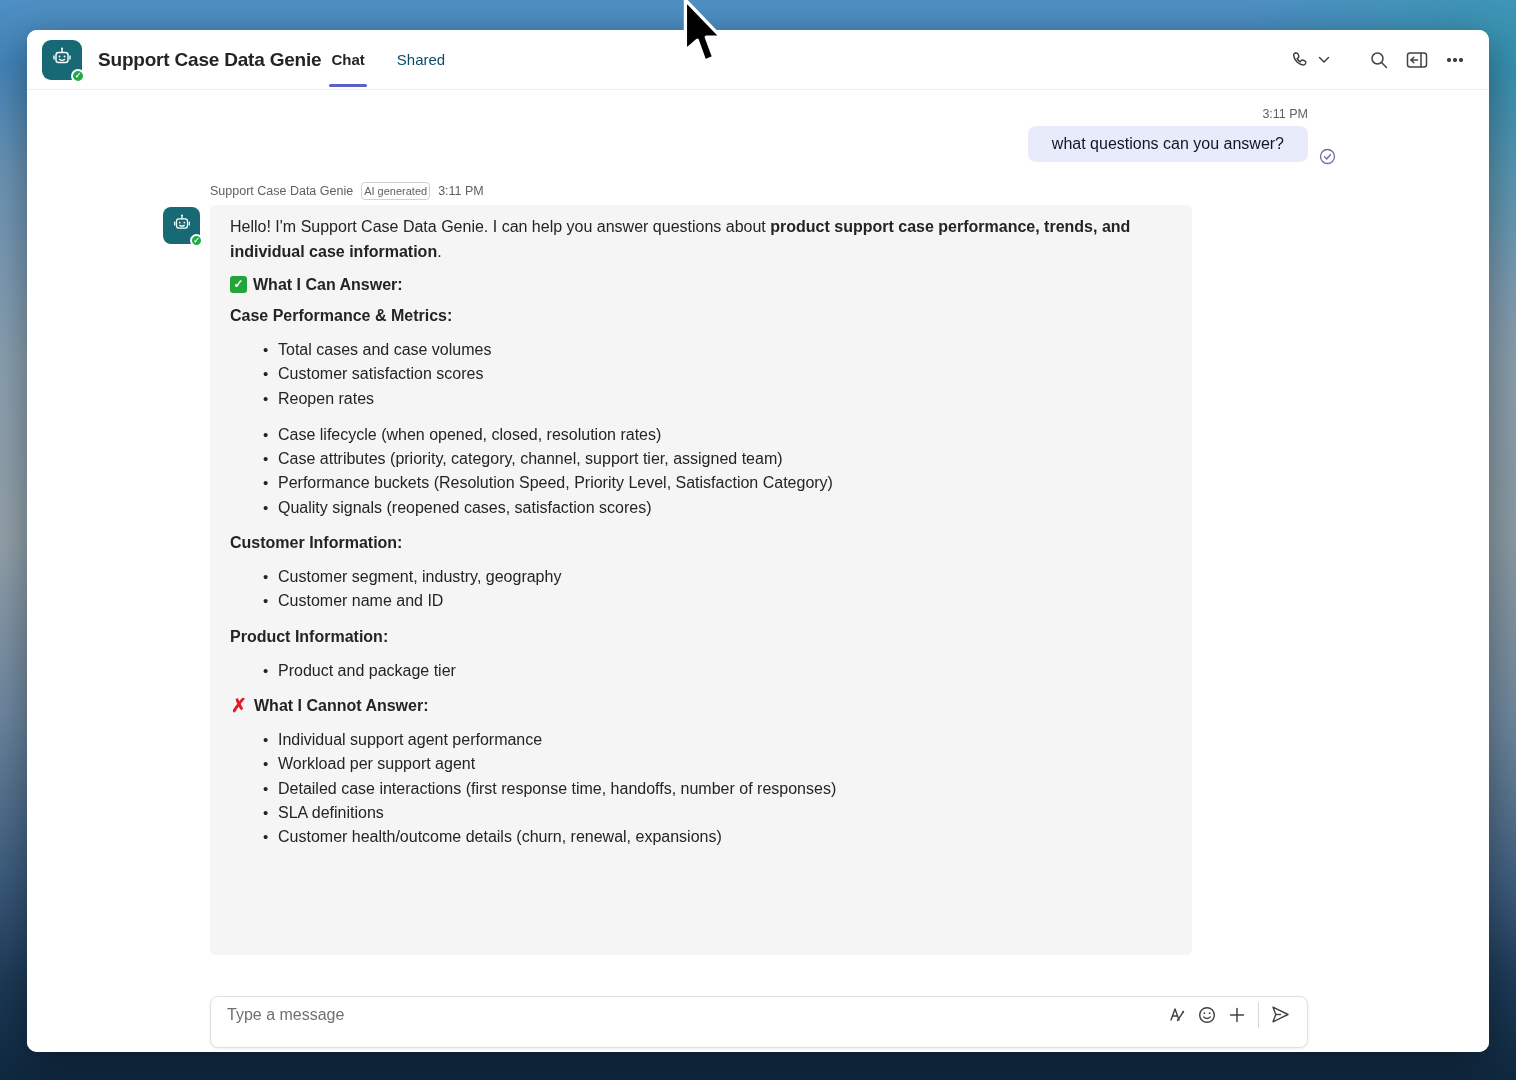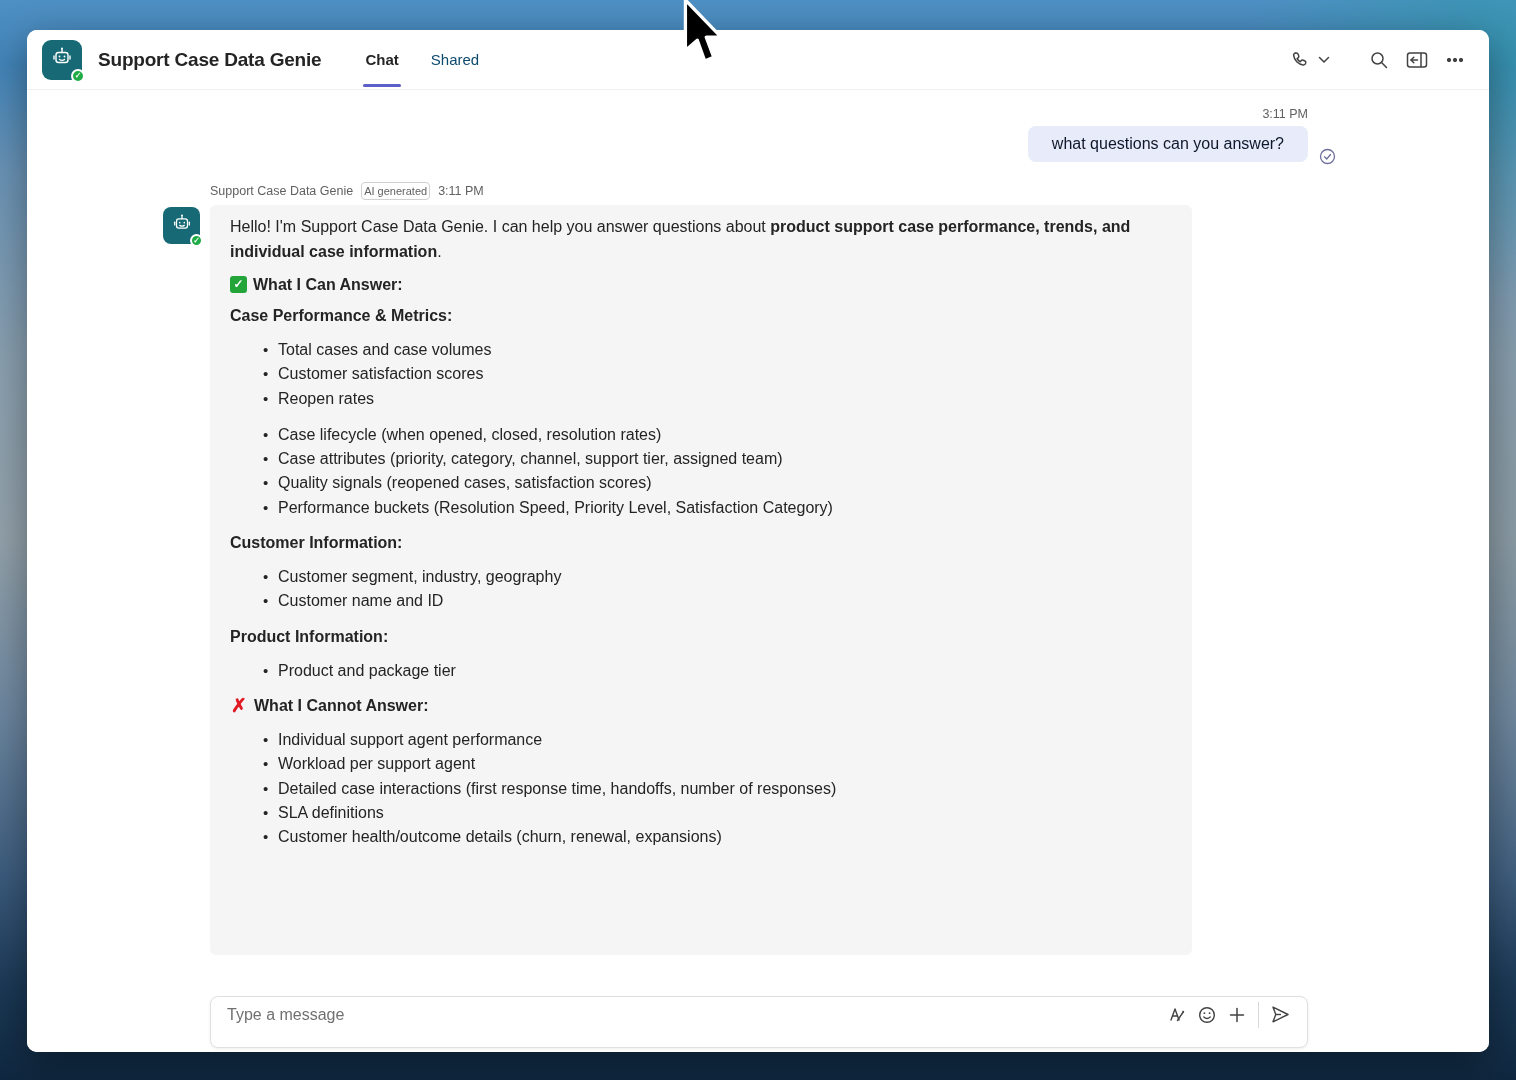--- a/index.html
+++ b/index.html
@@ -32,21 +32,21 @@
     position:relative; width:40px; height:40px; border-radius:9px;
     background:#176a75; flex:0 0 auto;
     display:flex; align-items:center; justify-content:center;
   }
   .presence {
     position:absolute; right:-3px; bottom:-3px; width:14px; height:14px;
     background:#1fab45; border:2px solid #fff; border-radius:50%;
     color:#fff; font-size:8px; line-height:10px; text-align:center; font-weight:bold;
   }
   .title { font-size:19px; font-weight:bold; color:#242424; margin-left:16px; letter-spacing:-.2px; }
-  .tabs { display:flex; margin-left:42px; height:59px; }
+  .tabs { display:flex; margin-left:8px; height:59px; }
   .tab {
     position:relative; display:flex; align-items:center; padding:0 2px;
     margin-right:28px; font-size:15px; color:#0c4a6e; cursor:pointer;
   }
   .tab.active { font-weight:bold; color:#242424; }
   .tab.active .tab-underline {
     position:absolute; left:0; right:0; bottom:2px; height:3.5px;
     border-radius:2px; background:#5b5fc7;
   }
   .header-actions { margin-left:auto; display:flex; align-items:center; gap:10px; }
@@ -245,22 +245,22 @@
               <span>Case Performance &amp; Metrics:</span>
             </div>
             <ul class="msg-list">
               <li>Total cases and case volumes</li>
               <li>Customer satisfaction scores</li>
               <li>Reopen rates</li>
             </ul>
             <ul class="msg-list">
               <li>Case lifecycle (when opened, closed, resolution rates)</li>
               <li>Case attributes (priority, category, channel, support tier, assigned team)</li>
+              <li>Performance buckets (Resolution Speed, Priority Level, Satisfaction Category)</li>
               <li>Quality signals (reopened cases, satisfaction scores)</li>
-              <li>Performance buckets (Resolution Speed, Priority Level, Satisfaction Category)</li>
             </ul>
             <div class="msg-heading">
               <span>Customer Information:</span>
             </div>
             <ul class="msg-list">
               <li>Customer segment, industry, geography</li>
               <li>Customer name and ID</li>
             </ul>
             <div class="msg-heading">
               <span>Product Information:</span>

